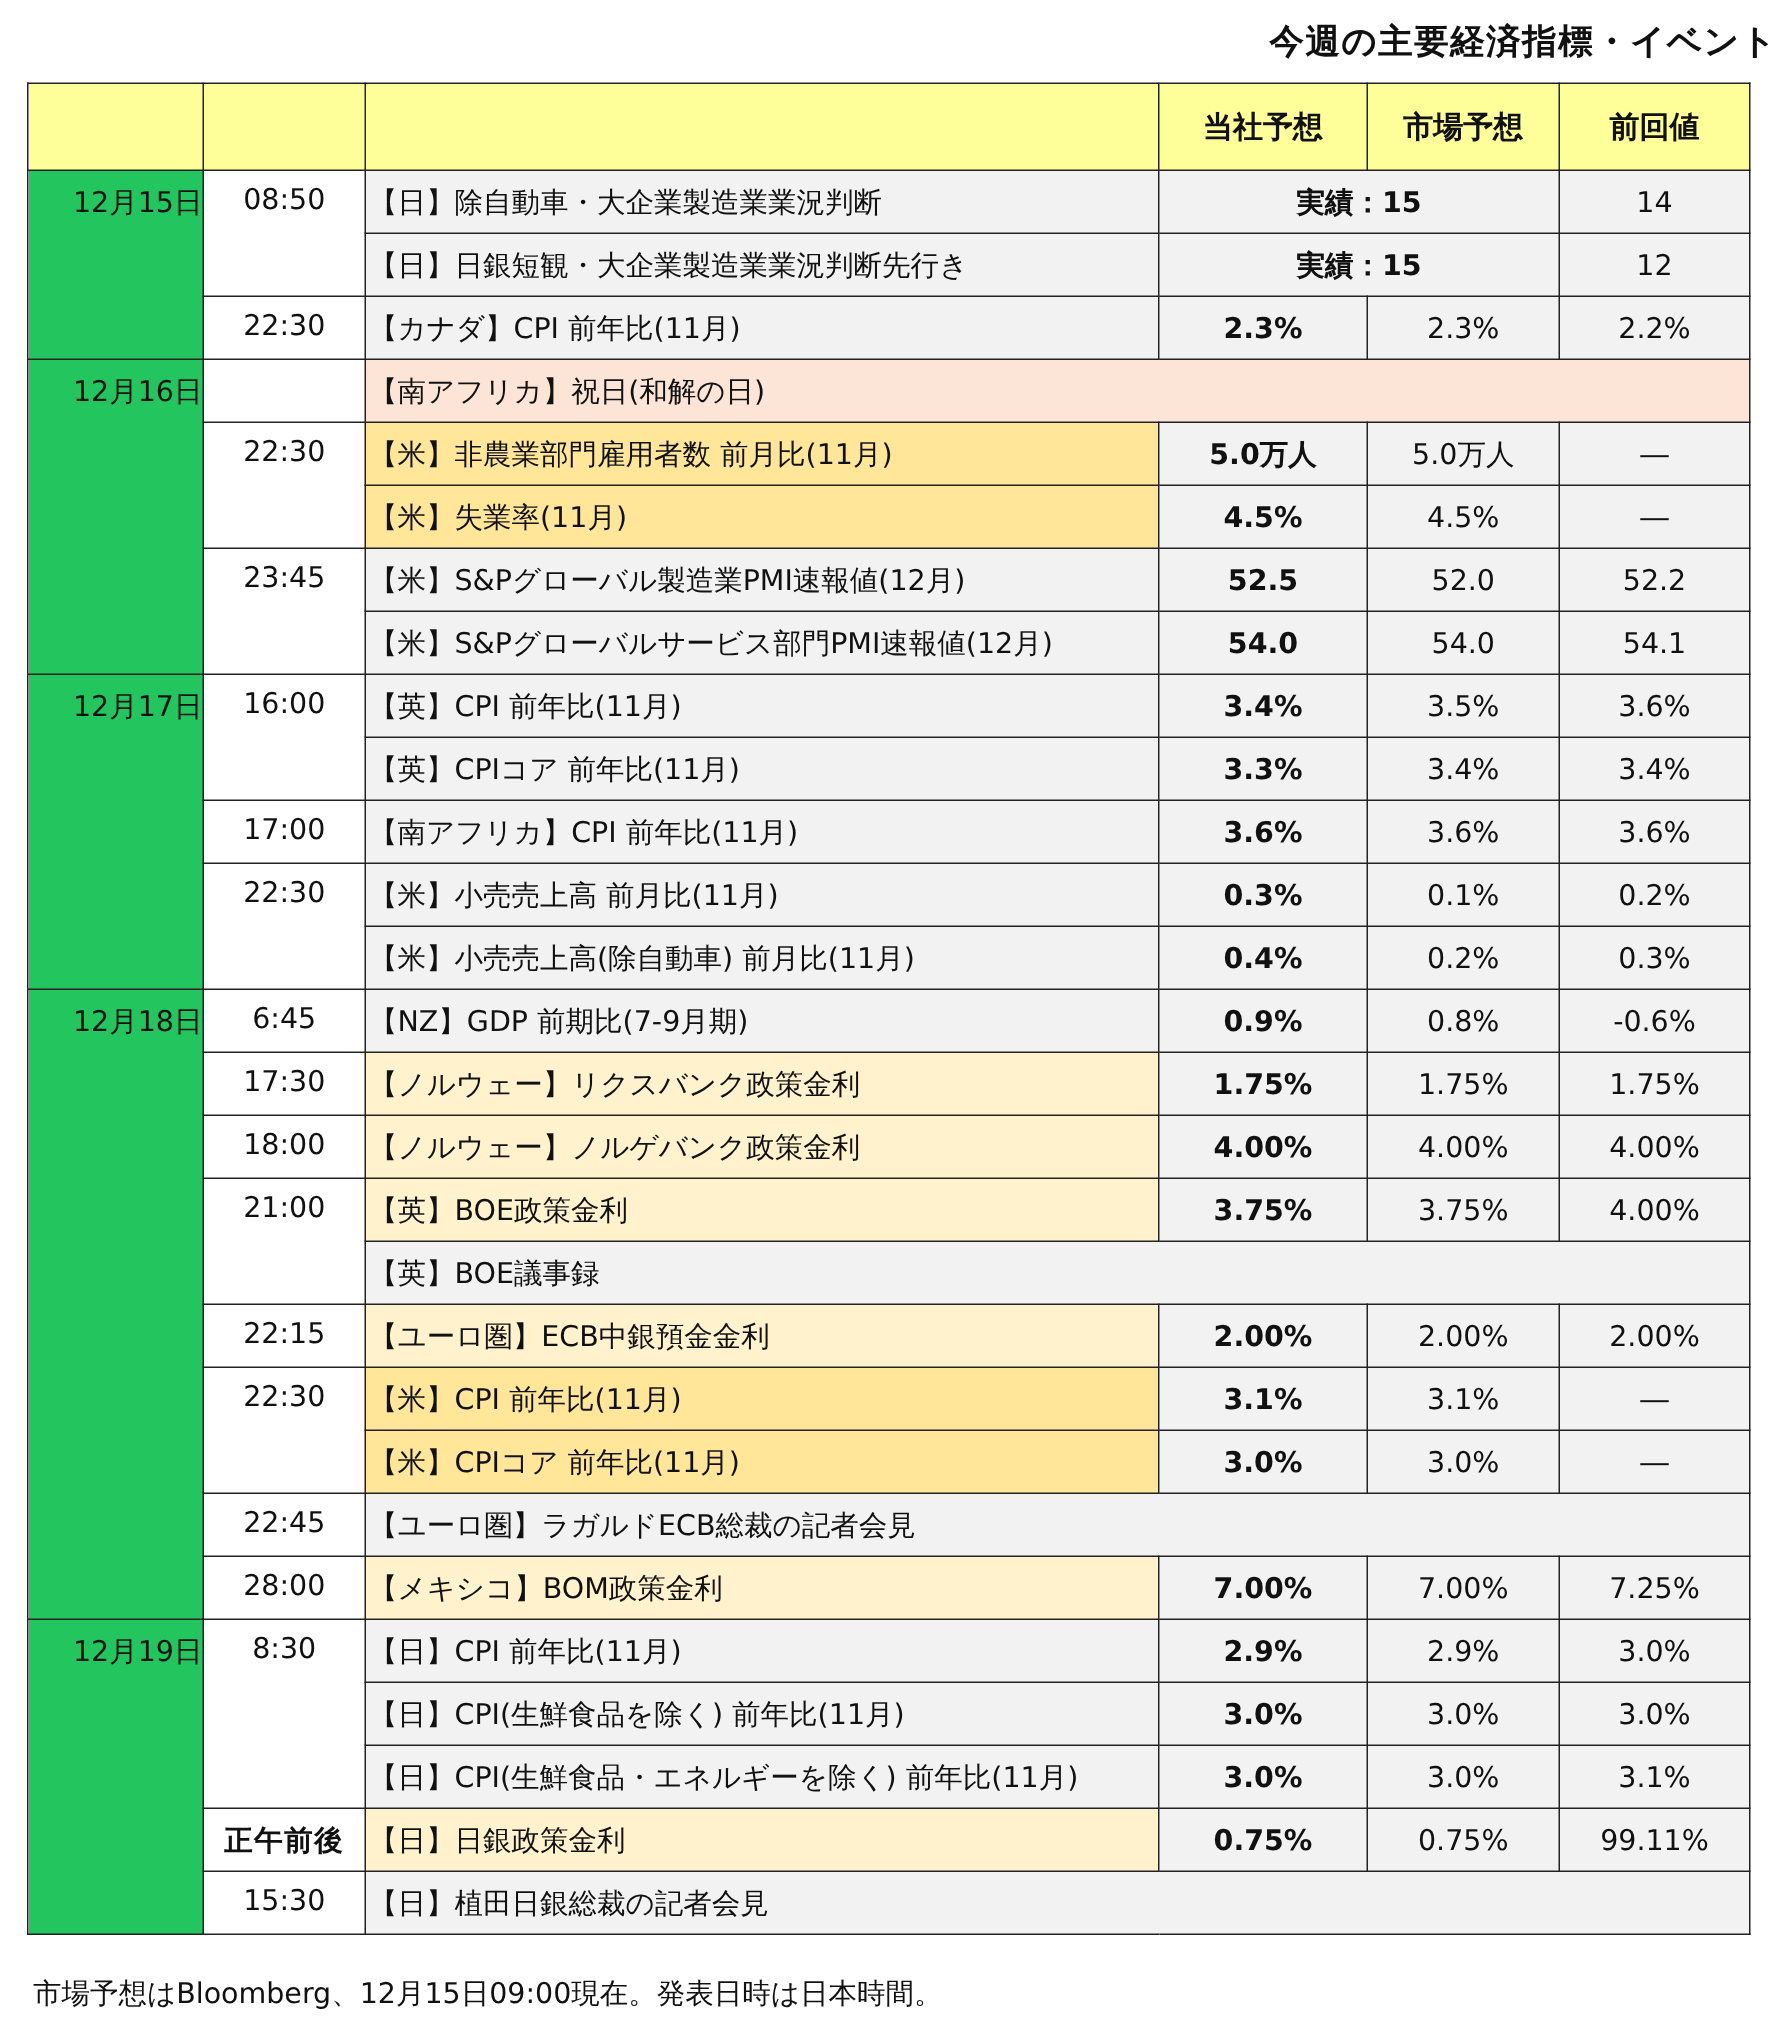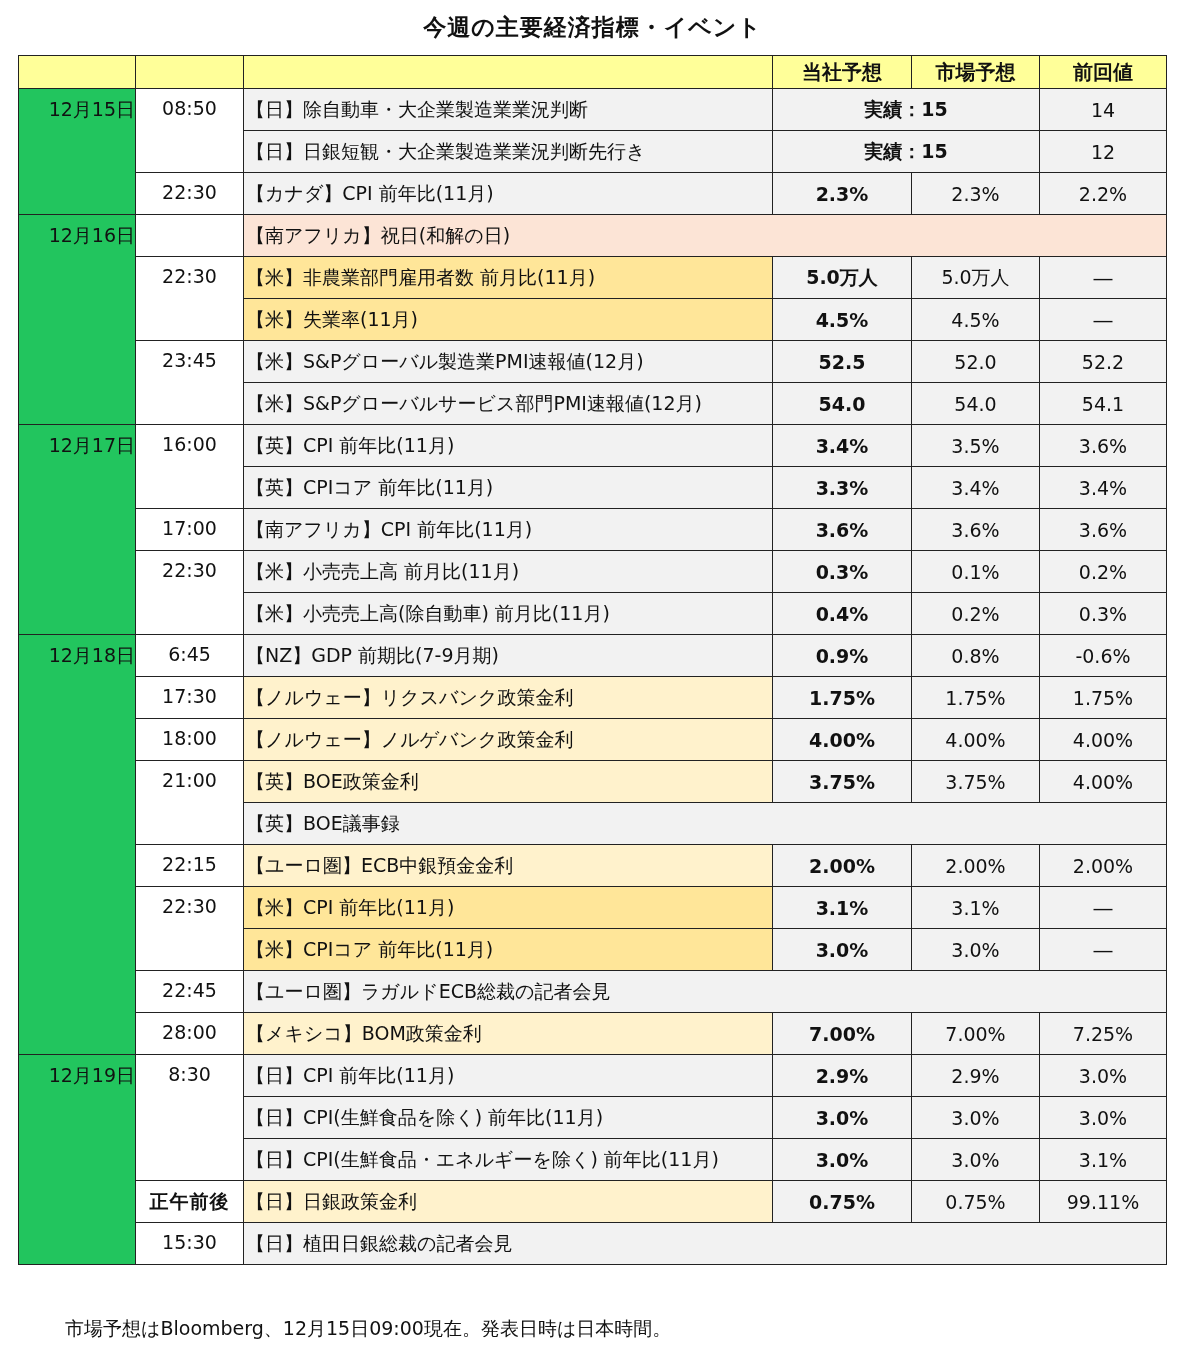--- a/index.html
+++ b/index.html
@@ -1,30 +1,30 @@
 <!DOCTYPE html>
 <html><head>
 <meta charset="utf-8">
 <style>
   html, body { margin: 0; padding: 0; background: #ffffff; }
   body { width: 1185px; height: 1347px; position: relative; font-family: "DejaVu Sans", "Liberation Sans", sans-serif; color: #111; overflow: hidden; }
-  .title { position: absolute; left: 0; top: 12px; width: 1185px; text-align: center; font-size: 23px; font-weight: bold; letter-spacing: 1px; }
+  .title { position: absolute; left: 0; top: 12px; width: 1185px; text-align: right; font-size: 23px; font-weight: bold; letter-spacing: 1px; }
   table.cal { position: absolute; left: 18px; top: 55px; border-collapse: collapse; table-layout: fixed; width: 1148px; }
   table.cal td, table.cal th { border: 1.5px solid #222; padding: 0; height: 42px; font-size: 19px; box-sizing: border-box; white-space: nowrap; overflow: hidden; }
-  table.cal th { background: #ffff99; font-weight: bold; font-size: 20px; height: 33px; }
+  table.cal th { background: #ffff99; font-weight: bold; font-size: 20px; height: 58px; }
   .date { background: #22c55e; text-align: right; vertical-align: top; padding-top: 8px !important; }
   .time { background: #fff; text-align: center; vertical-align: top; padding-top: 8px !important; margin-top: 40px; }
   .time.noon { padding-top: 8px !important; letter-spacing: 1px; font-weight: bold; }
   .ev { text-align: left; padding-left: 2px !important; background: #f2f2f2; }
   .num { text-align: center; background: #f2f2f2; }
   .own { font-weight: bold; }
   .bg-holiday { background: #fce4d6 !important; }
   .bg-key { background: #ffe699 !important; }
   .bg-rate { background: #fff2cc !important; }
-  .footer { position: absolute; left: 22px; top: 1316px; font-size: 19px; margin-left: 43px; }
+  .footer { position: absolute; left: 22px; top: 1316px; font-size: 19px; }
 </style>
 </head>
 <body>
 
 <div class="title">今週の主要経済指標・イベント</div>
 
 <table class="cal">
   <colgroup>
     <col style="width:117px">
       <col style="width:108px">

